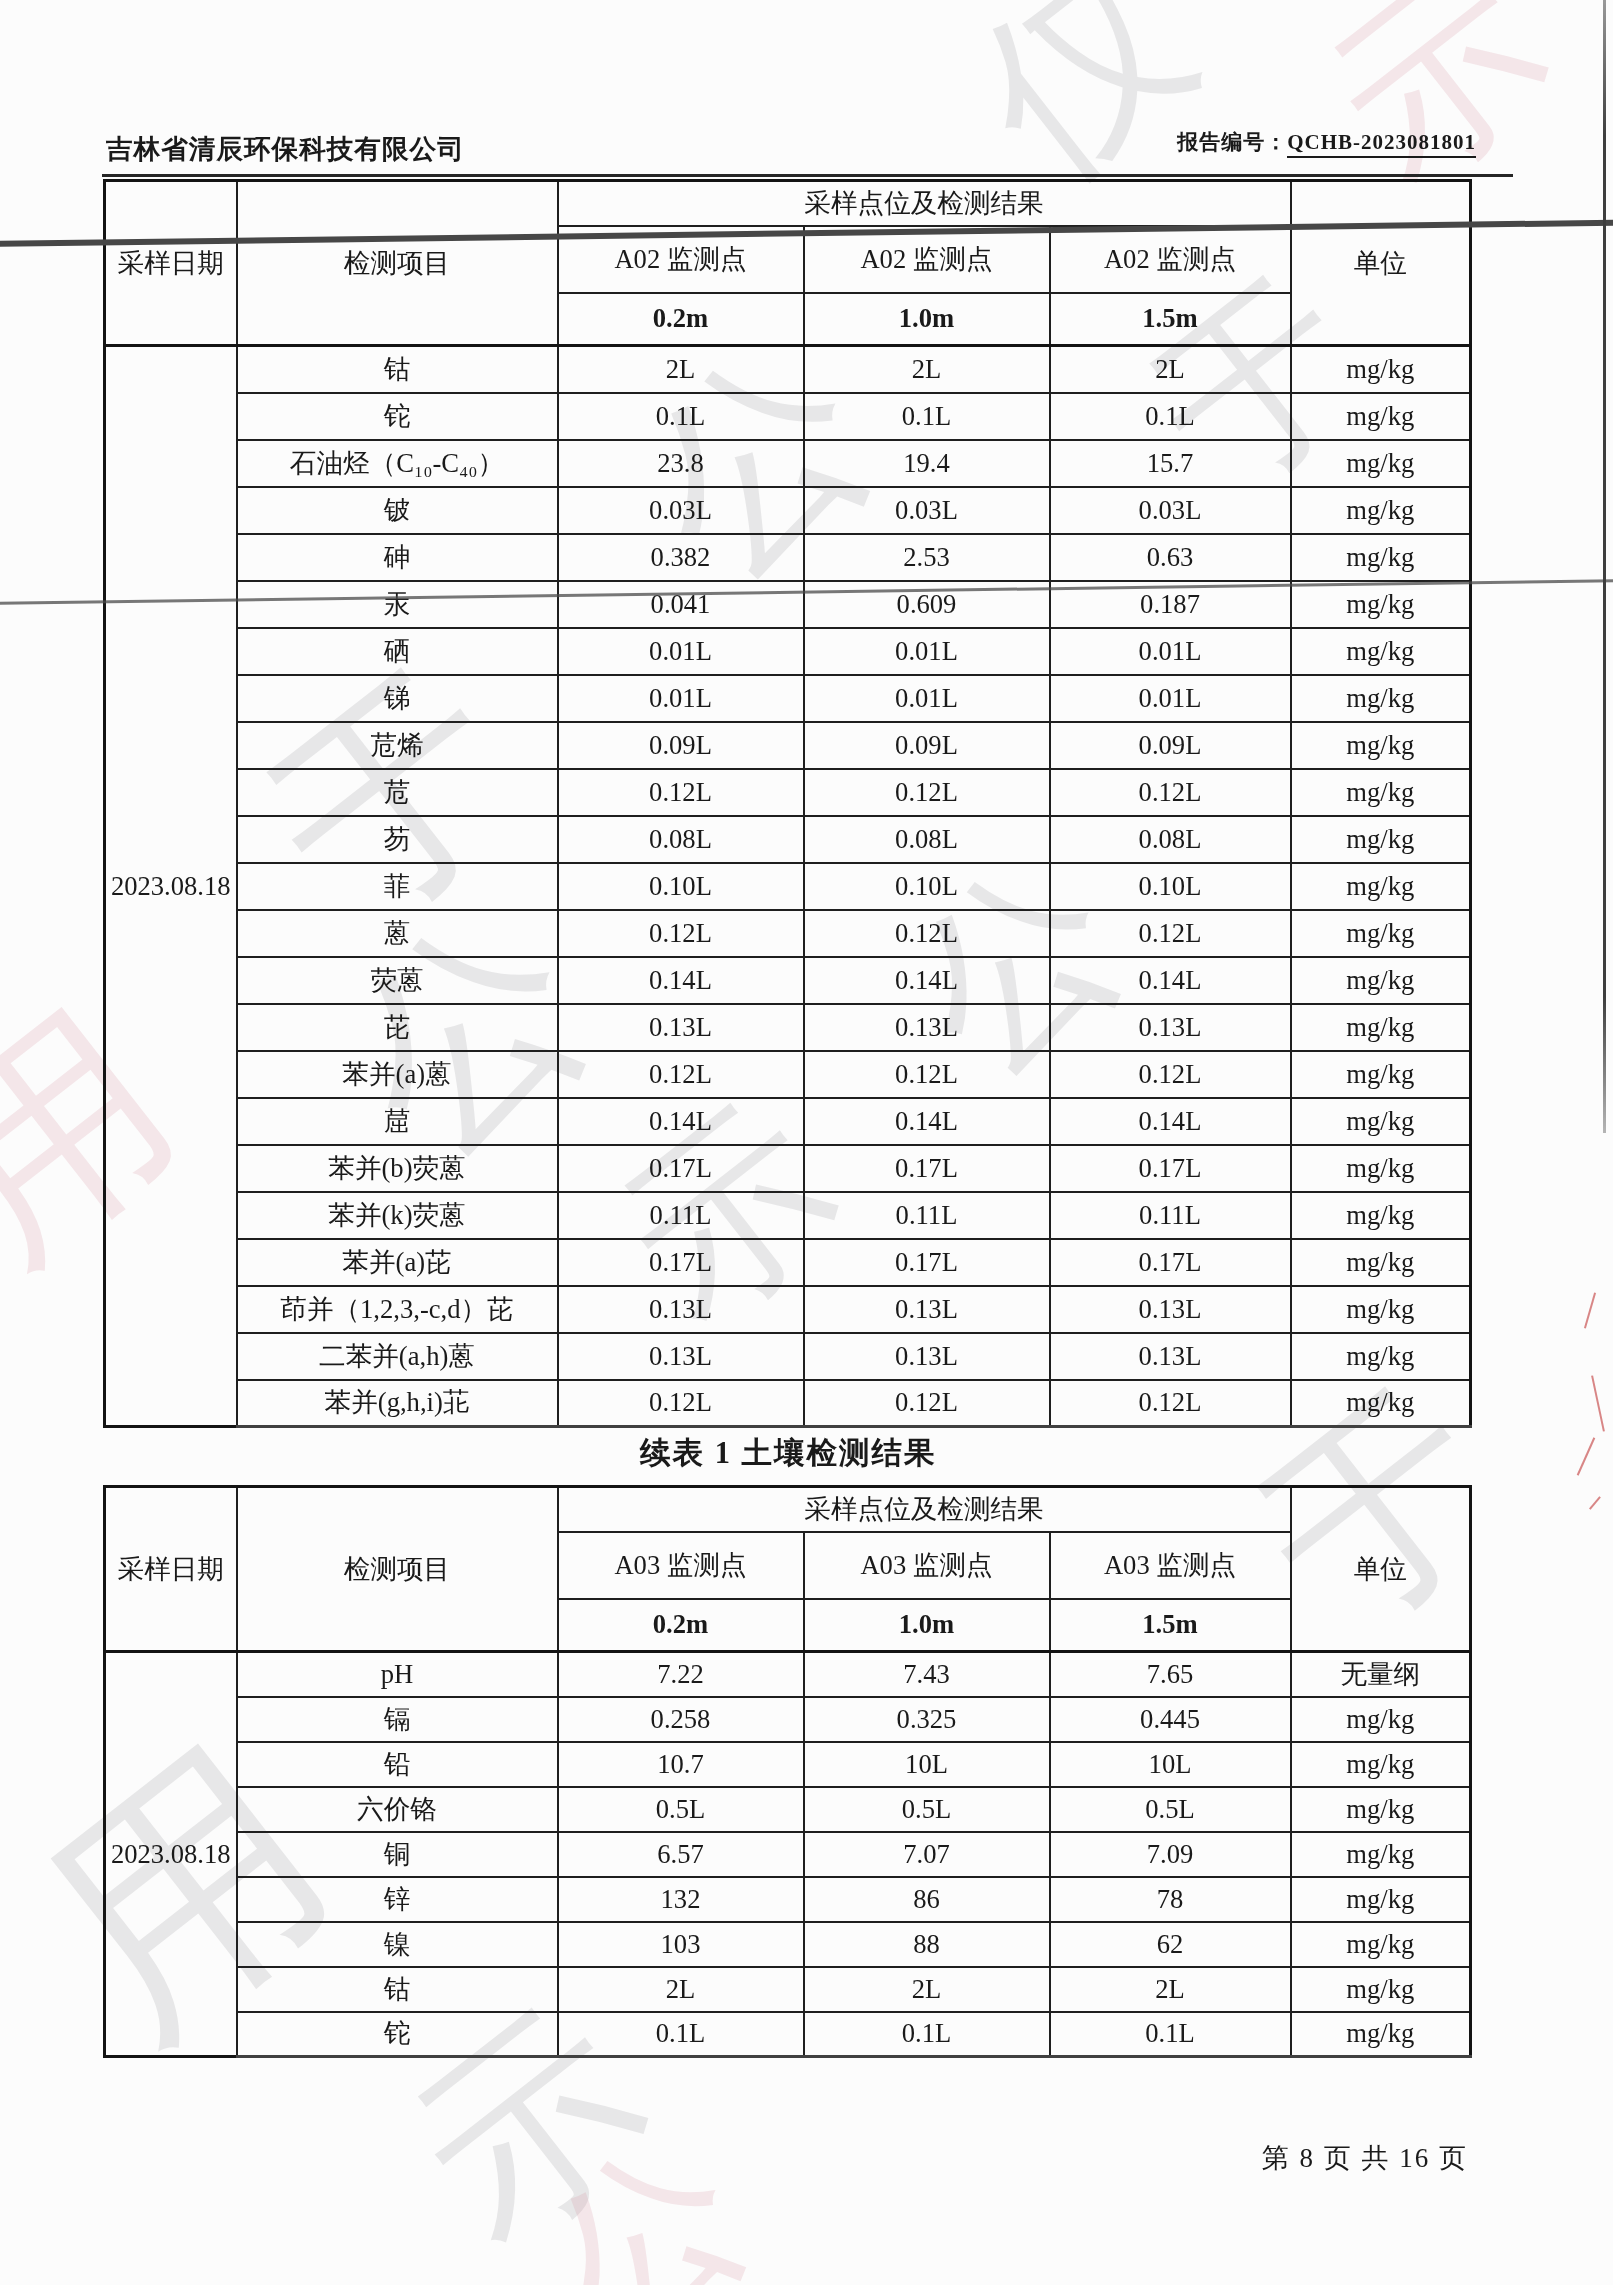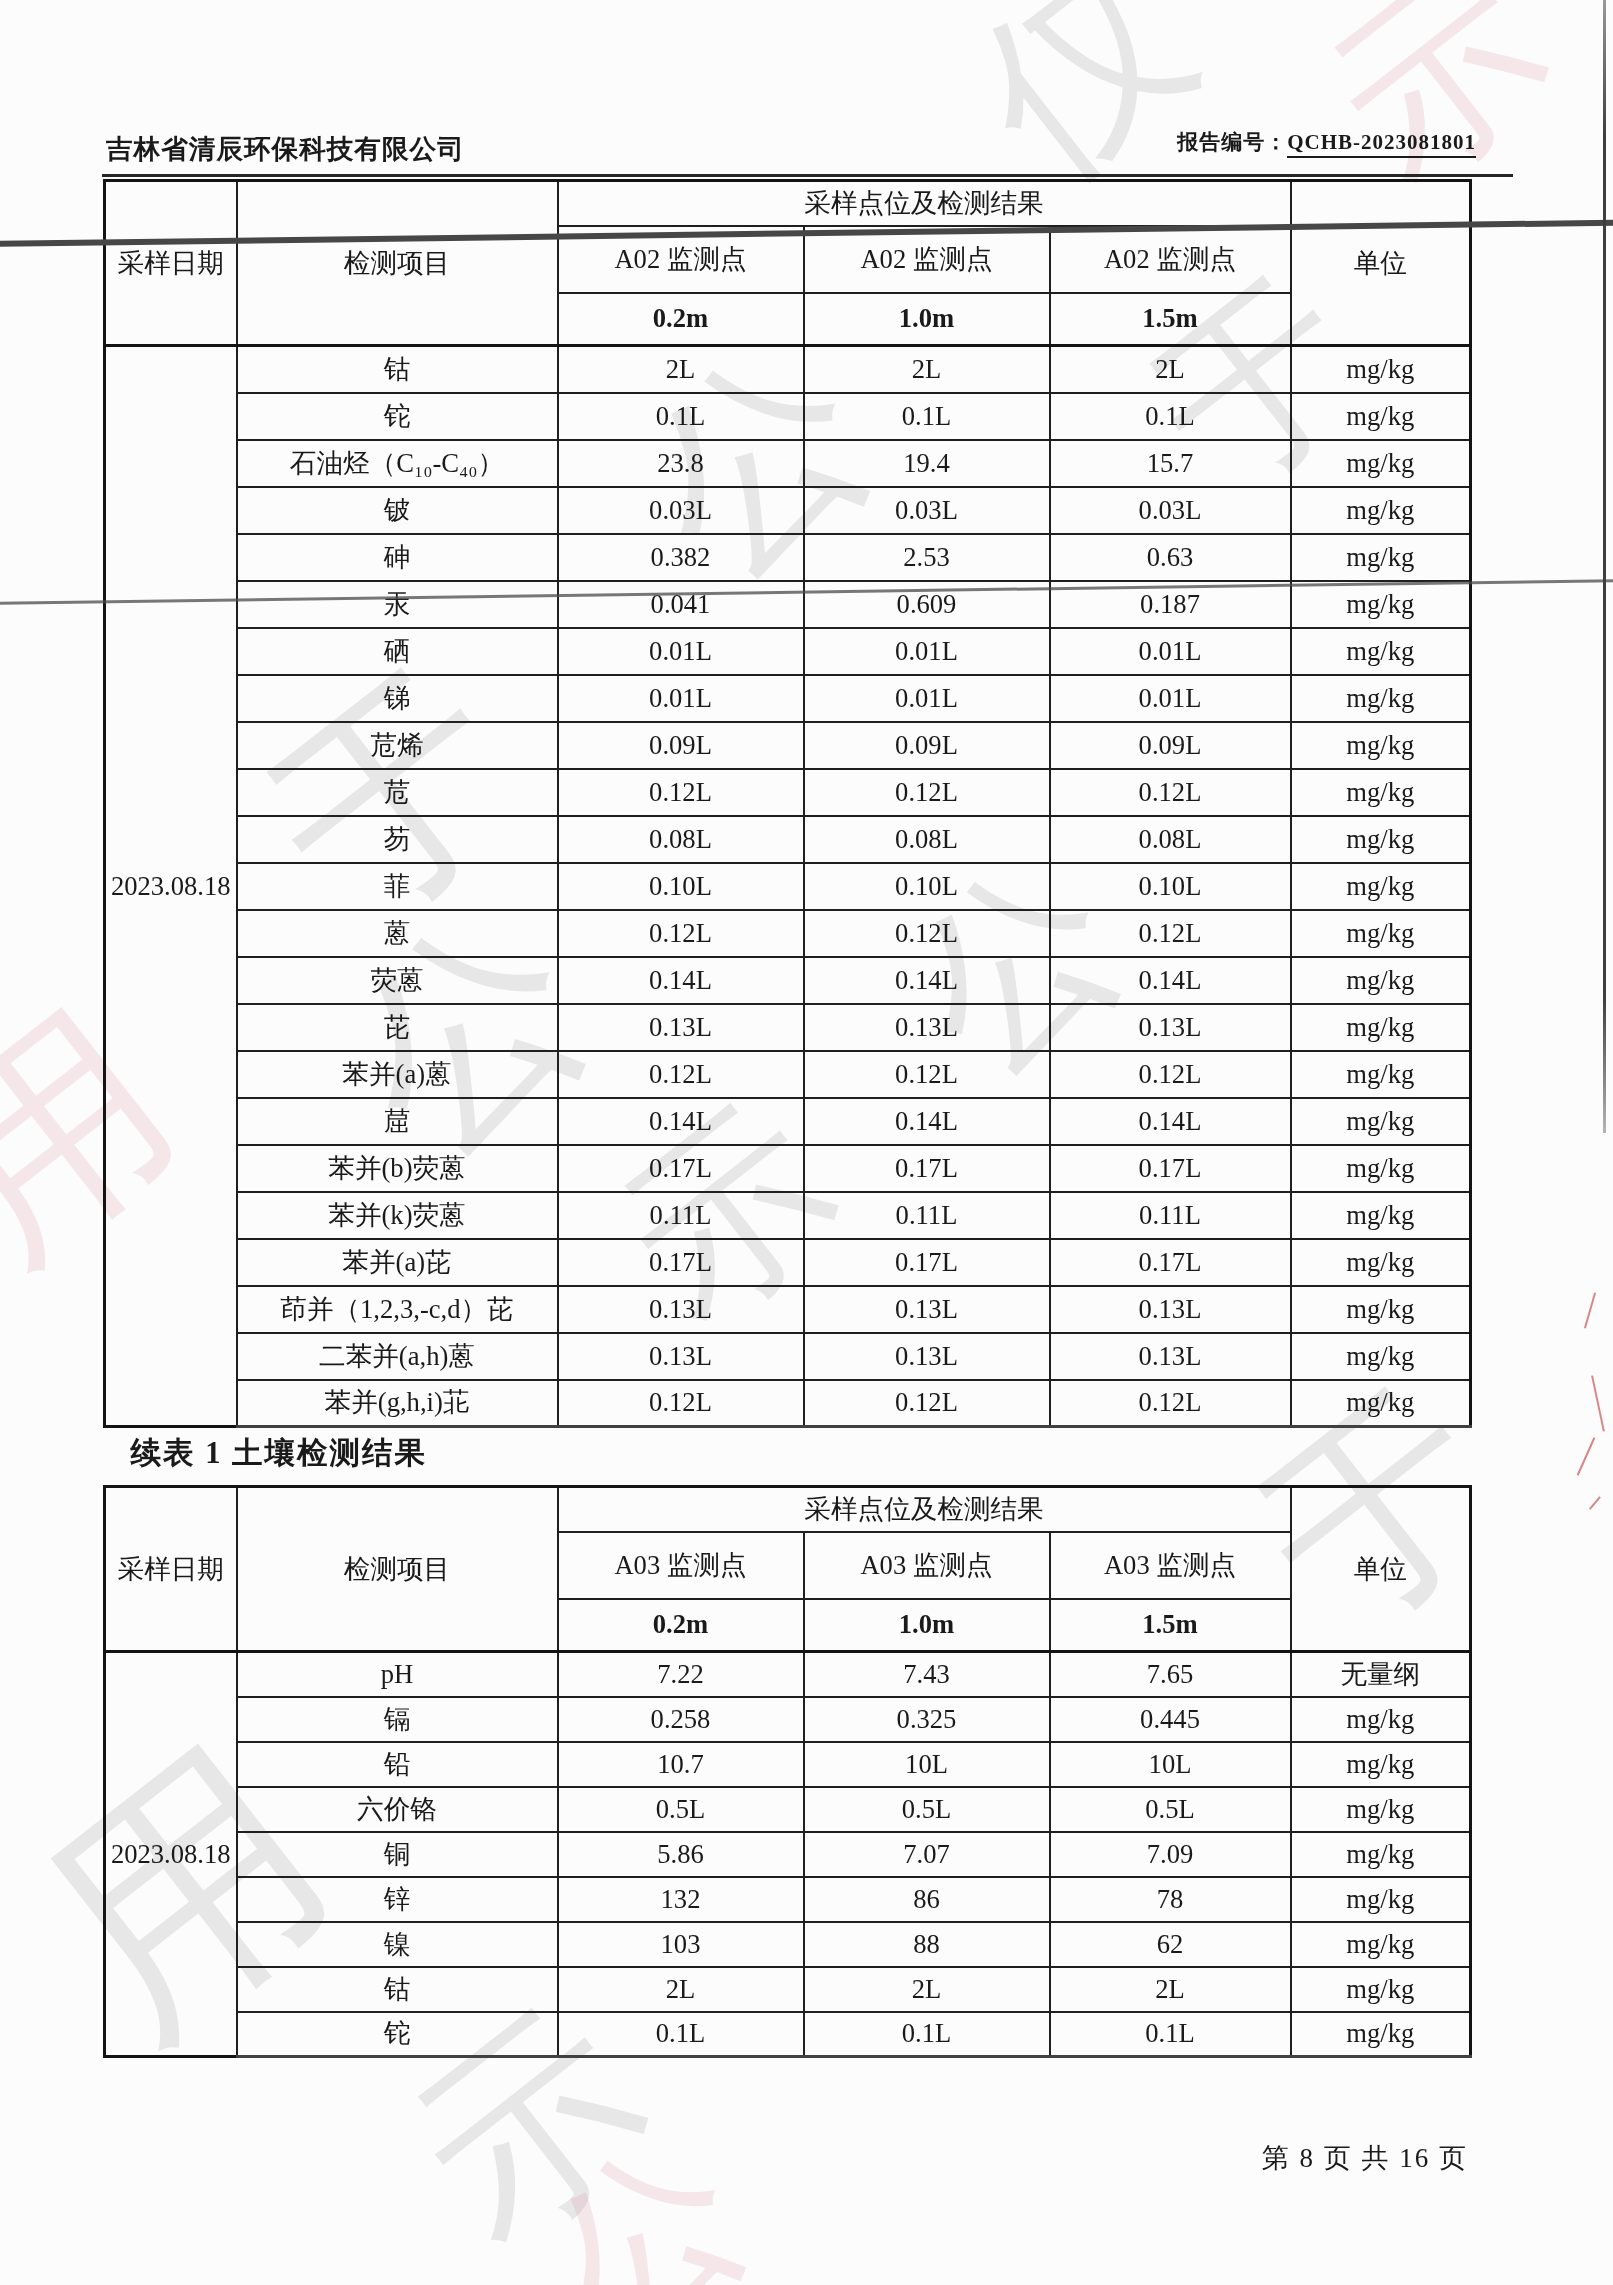--- a/index.html
+++ b/index.html
@@ -61,22 +61,22 @@
   .dtable tr.dr td{border-bottom:3.9px solid #141414;font-weight:bold;}
   #t1 tbody tr{height:47px;}
   #t2 tbody tr{height:45px;}
   .dtable tbody tr:last-child td{border-bottom:3px solid #404040;}
   col.c-date{width:132px;} col.c-item{width:321px;}
   col.c-v1{width:246px;} col.c-v2{width:246px;} col.c-v3{width:241px;}
   col.c-unit{width:180px;}
 
   
   .section-title{
-    position:absolute;left:103px;top:1433px;width:1367px;z-index:2;
-    text-align:left;font-size:30.5px;font-weight:700;letter-spacing:2px;
+    position:absolute;left:91px;top:1433px;width:1367px;z-index:2;
+    text-align:center;font-size:30.5px;font-weight:700;letter-spacing:2px;
     padding-left:27.6px;box-sizing:border-box;
   }
 
   
   .footer-page{
     position:absolute;right:146px;top:2140px;z-index:2;
     font-size:27px;letter-spacing:2px;
   }
 
   
@@ -372,21 +372,21 @@
         </tr>
         <tr>
           <td>六价铬</td>
           <td>0.5L</td>
           <td>0.5L</td>
           <td>0.5L</td>
           <td>mg/kg</td>
         </tr>
         <tr>
           <td>铜</td>
-          <td>5.86</td>
+          <td>6.57</td>
           <td>7.07</td>
           <td>7.09</td>
           <td>mg/kg</td>
         </tr>
         <tr>
           <td>锌</td>
           <td>132</td>
           <td>86</td>
           <td>78</td>
           <td>mg/kg</td>

